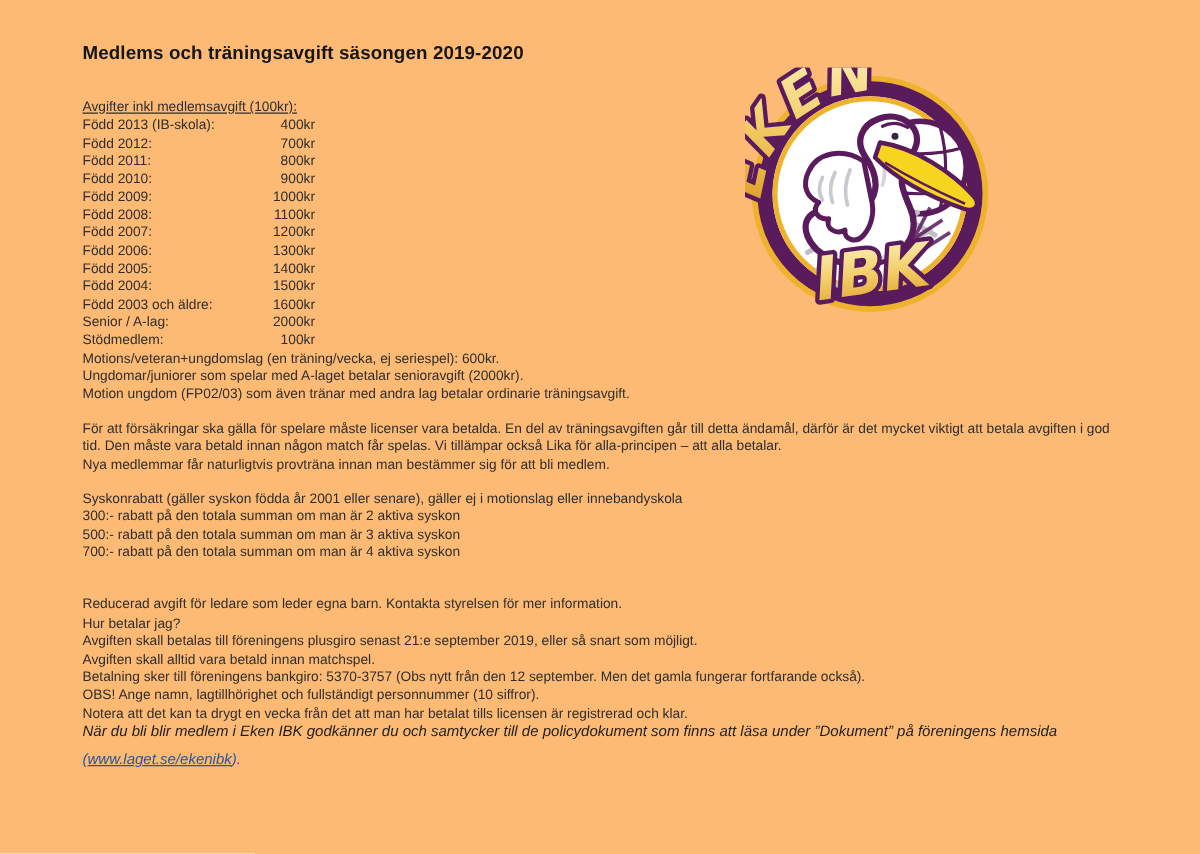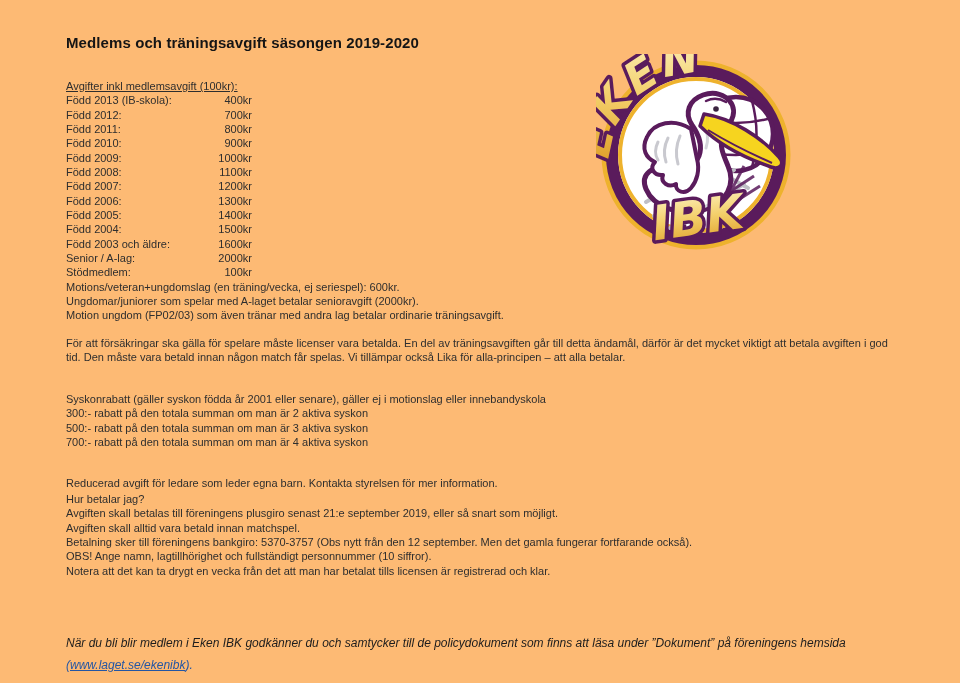--- a/index.html
+++ b/index.html
@@ -9,21 +9,21 @@
          letter-spacing:.1px;white-space:nowrap;}
   .block{position:absolute;left:66px;font-size:11px;line-height:14.33px;white-space:nowrap;}
   .fees{top:79px;}
   .fees-heading{text-decoration:underline;}
   .fee-row{width:186px;display:flex;justify-content:space-between;}
   .para-insurance{top:336px;}
   .para-sibling{top:392px;}
   .para-leader{top:476px;}
   .para-payment{top:492px;}
   .bold{font-weight:normal;}
-  .para-policy{top:632px;font-style:italic;font-size:12px;line-height:22px;color:#1d1d1d;}
+  .para-policy{top:574px;font-style:italic;font-size:12px;line-height:22px;color:#1d1d1d;}
   .policy-link-line{color:#2456a4;}
   a.link{color:#2456a4;text-decoration:underline;cursor:pointer;}
   .logo{position:absolute;left:596px;top:54px;width:200px;height:200px;}
   .logo svg text{font-family:"DejaVu Sans",sans-serif;font-weight:bold;font-style:italic;}
 </style>
 </head>
 <body>
 
 <div class="page">
 
@@ -107,20 +107,21 @@
         <div class="line">Motion ungdom (FP02/03) som även tränar med andra lag betalar ordinarie träningsavgift.</div>
       </div>
   </div>
 
   <div class="block para-insurance">
 
       <div class="line">För att försäkringar ska gälla för spelare måste licenser vara betalda. En del av träningsavgiften går till detta ändamål, därför är det mycket viktigt att betala avgiften i god</div>
 
       <div class="line">tid. Den måste vara betald innan någon match får spelas. Vi tillämpar också Lika för alla-principen – att alla betalar.</div>
 
+      <div class="line">Nya medlemmar får naturligtvis provträna innan man bestämmer sig för att bli medlem.</div>
     </div>
 
   <div class="block para-sibling">
     <div class="line"><span class="bold">Syskonrabatt</span><span> (gäller syskon födda år 2001 eller senare), gäller ej i motionslag eller innebandyskola</span></div>
     <div>
 
         <div class="line">300:- rabatt på den totala summan om man är 2 aktiva syskon</div>
 
         <div class="line">500:- rabatt på den totala summan om man är 3 aktiva syskon</div>
 

